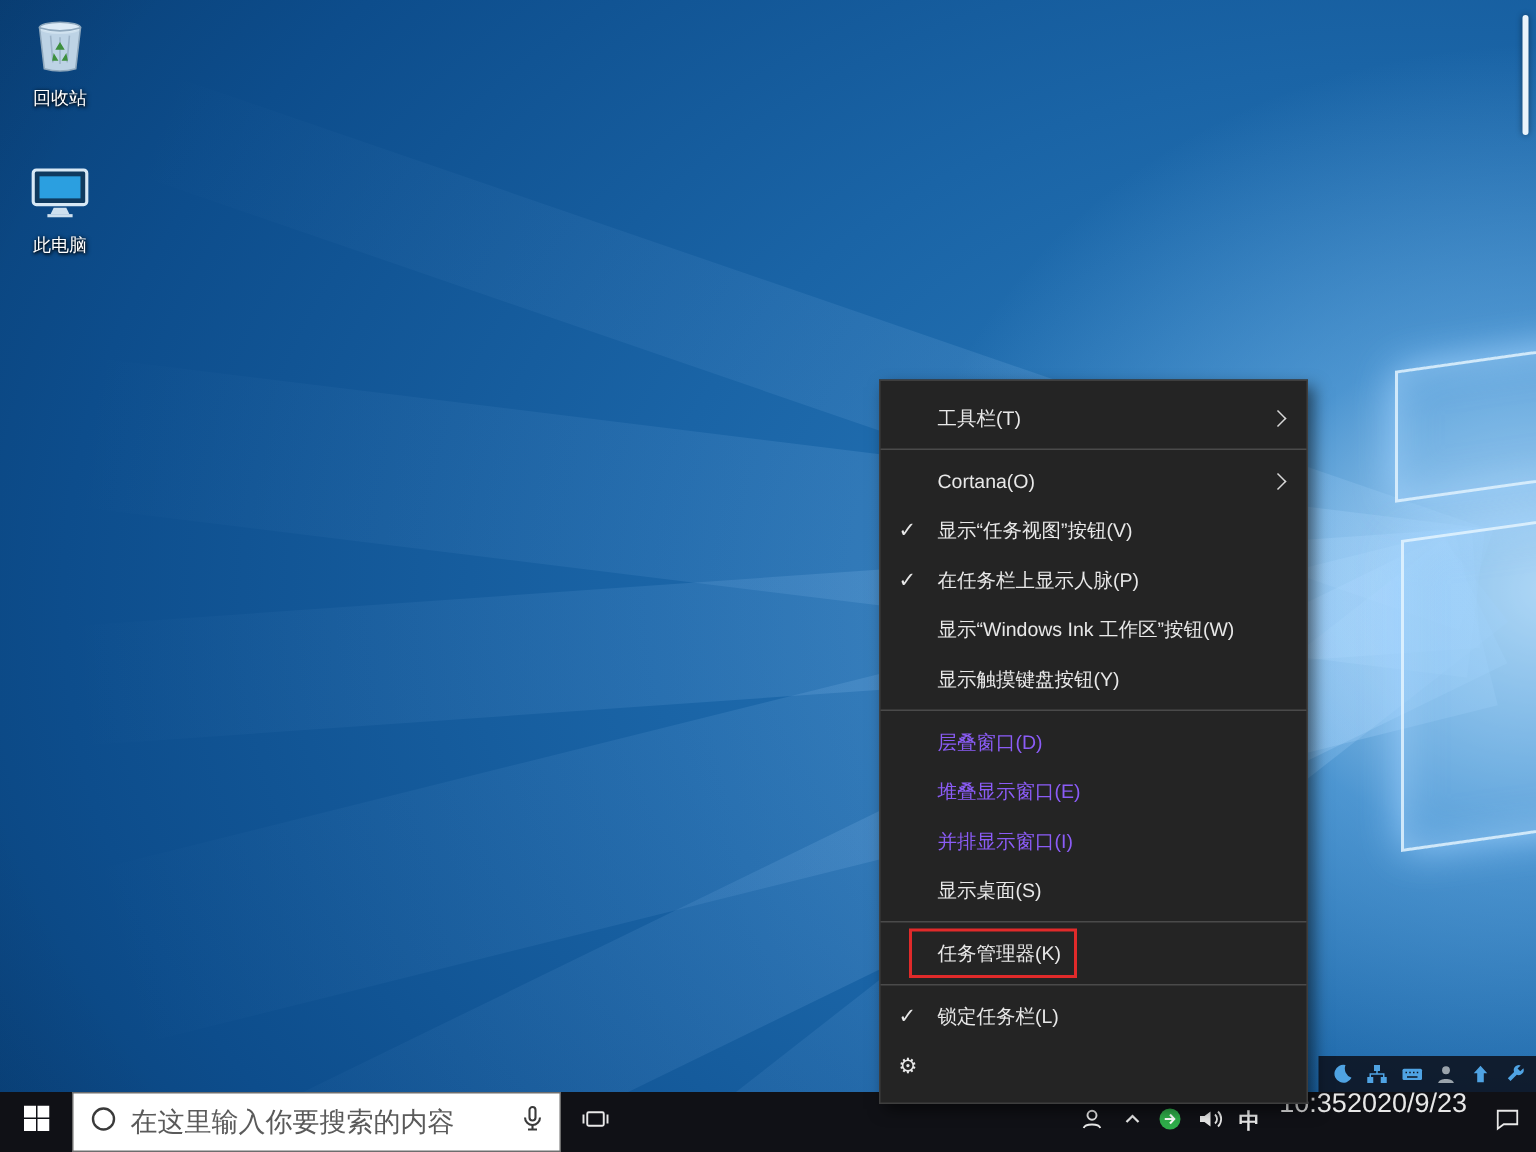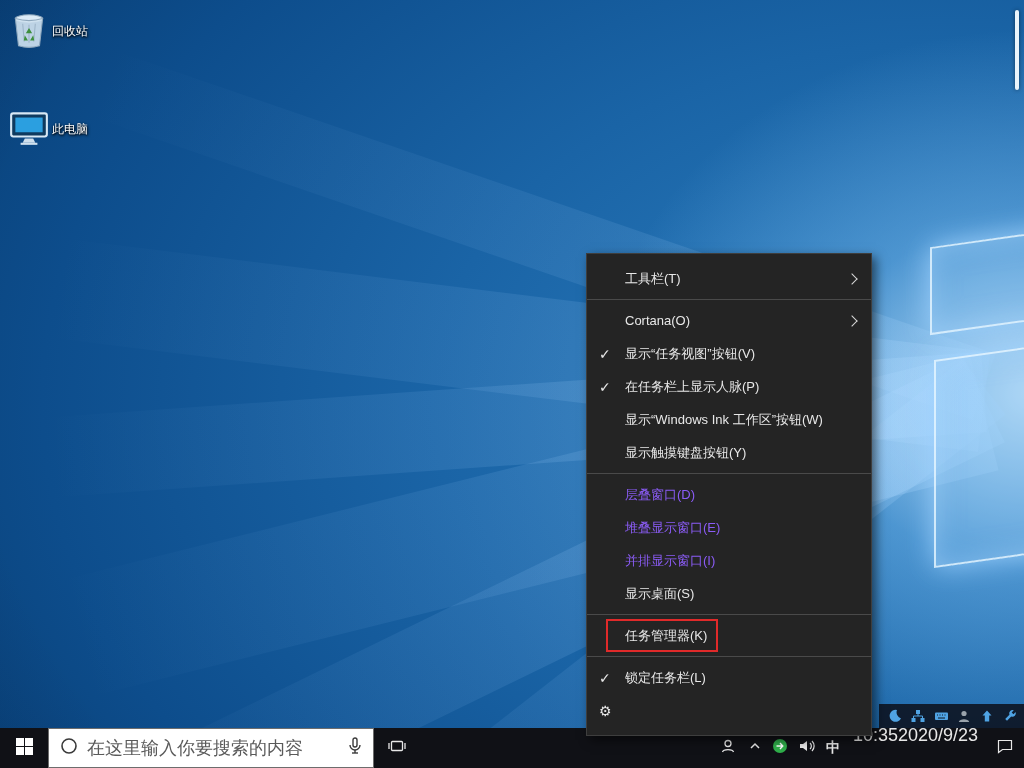--- a/index.html
+++ b/index.html
@@ -35,21 +35,21 @@
     box-shadow:0 0 28px rgba(155,208,255,0.9), inset 0 0 26px rgba(175,218,255,0.5);
   }
   .pane-a{ left:930px; top:238px; width:130px; height:88px; }
   .pane-b{ left:934px; top:350px; width:142px; height:208px; }
   .vignette{
     position:absolute; inset:0;
     background:radial-gradient(1650px 1250px at 86% 50%, transparent 55%, rgba(2,16,38,0.55) 100%);
   }
 
   
-  .dicon{ position:absolute; left:8px; width:64px; display:flex; align-items:center; gap:2px;font-family:Liberation Mono, monospace; }
+  .dicon{ position:absolute; left:8px; width:64px; display:flex; flex-direction:column; align-items:center; gap:2px;font-family:Liberation Mono, monospace; }
   .dicon .icon-label{ color:#fff; font-size:12px; text-shadow:0 1px 2px #000,1px 1px 3px rgba(0,0,0,.9); white-space:nowrap; }
 
   
   .side-slider{ position:absolute; right:5px; top:10px; width:4px; height:80px; background:#eaf4fb; border-radius:2px; box-shadow:0 0 4px rgba(0,0,0,.45); }
 
   
   .ctx-menu{
     position:absolute; left:586px; top:253px; width:286px; z-index:50;
     background:#242424; border:1px solid #3e3e3e; padding:8px 0;
     box-shadow:4px 4px 10px rgba(0,0,0,.55);

